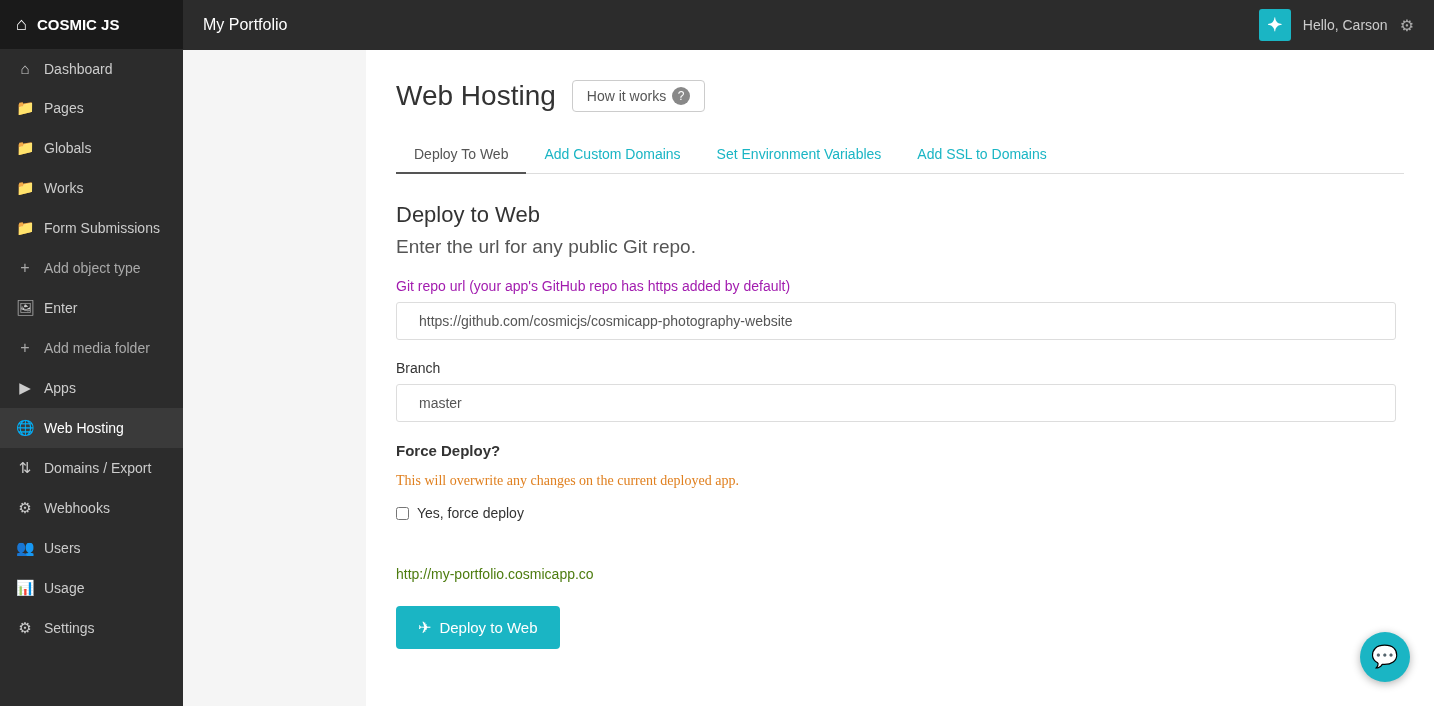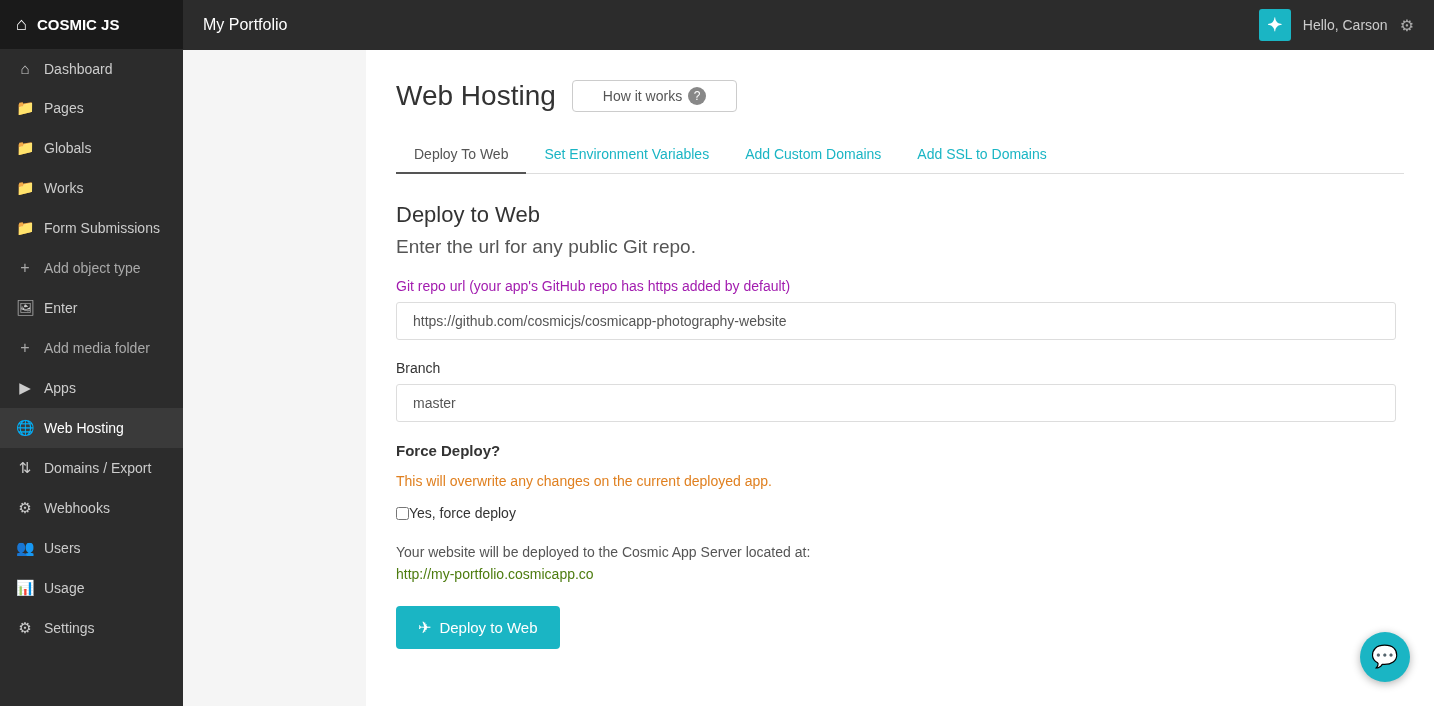--- a/index.html
+++ b/index.html
@@ -98,21 +98,21 @@
       margin-bottom: 24px;
     }
     #page-title {
       font-size: 28px;
       font-weight: 400;
       color: #333;
     }
     #how-it-works-btn {
       border: 1px solid #ccc;
       border-radius: 4px;
-      padding: 6px 30px;
+      padding: 6px 14px;
       background: #fff;
       color: #555;
       font-size: 14px;
       cursor: pointer;
       display: flex;
       align-items: center;
       gap: 6px;
     }
 
     
@@ -152,44 +152,46 @@
       color: #333;
       margin-bottom: 8px;
     }
     .field-label span {
       color: #a21caf;
       font-weight: normal;
     }
     .field-input {
       width: 100%;
       max-width: 1000px;
-      padding: 10px 16px;
+      padding: 10px 22px;
       border: 1px solid #ddd;
       border-radius: 3px;
       font-size: 14px;
       color: #555;
       outline: none;
       margin-bottom: 20px;
     }
 
     .force-deploy-section { margin-bottom: 16px; }
     .force-deploy-title {
       font-size: 15px;
       font-weight: 600;
       color: #333;
       margin-bottom: 14px;
     }
     .force-deploy-warning {
       color: #e08020;
       font-size: 14px;
       margin-bottom: 12px;
+      font-family: Liberation Serif, serif;
     }
     .checkbox-row {
       display: flex;
       align-items: center;
+      gap: 8px;
       font-size: 14px;
       color: #333;
       margin-bottom: 20px;
     }
     .checkbox-row input[type=checkbox] { cursor: pointer; }
 
     .deploy-info {
       font-size: 14px;
       color: #555;
       margin-bottom: 20px;
@@ -320,24 +322,24 @@
       <span>How it works</span>
       <span style="background:#888;color:#fff;border-radius:50%;width:18px;height:18px;display:inline-flex;align-items:center;justify-content:center;font-size:12px;">?</span>
     </button>
   </div>
 
   <div id="tabs">
     <div class="tab active">
       <span>Deploy To Web</span>
     </div>
     <div class="tab">
+      <span>Add Custom Domains</span>
+    </div>
+    <div class="tab">
       <span>Set Environment Variables</span>
-    </div>
-    <div class="tab">
-      <span>Add Custom Domains</span>
     </div>
     <div class="tab">
       <span>Add SSL to Domains</span>
     </div>
   </div>
 
   <div>
     <h2 class="section-title">Deploy to Web</h2>
     <p class="section-subtitle">Enter the url for any public Git repo.</p>
 
@@ -354,21 +356,20 @@
       <div class="force-deploy-title">Force Deploy?</div>
       <div class="force-deploy-warning">This will overwrite any changes on the current deployed app.</div>
     </div>
 
     <div class="checkbox-row">
       <input type="checkbox" id="force-deploy-cb" style="">
       <label for="force-deploy-cb">Yes, force deploy</label>
     </div>
 
     <div class="deploy-info">
-      <span>Your website will be deployed to the Cosmic App Server located at:</span>
       <br>
       <a href="#">http://my-portfolio.cosmicapp.co</a>
     </div>
 
     <button class="deploy-btn">
       <span style="font-size:16px;">✈</span>
       <span>Deploy to Web</span>
     </button>
   </div>
 </div>

